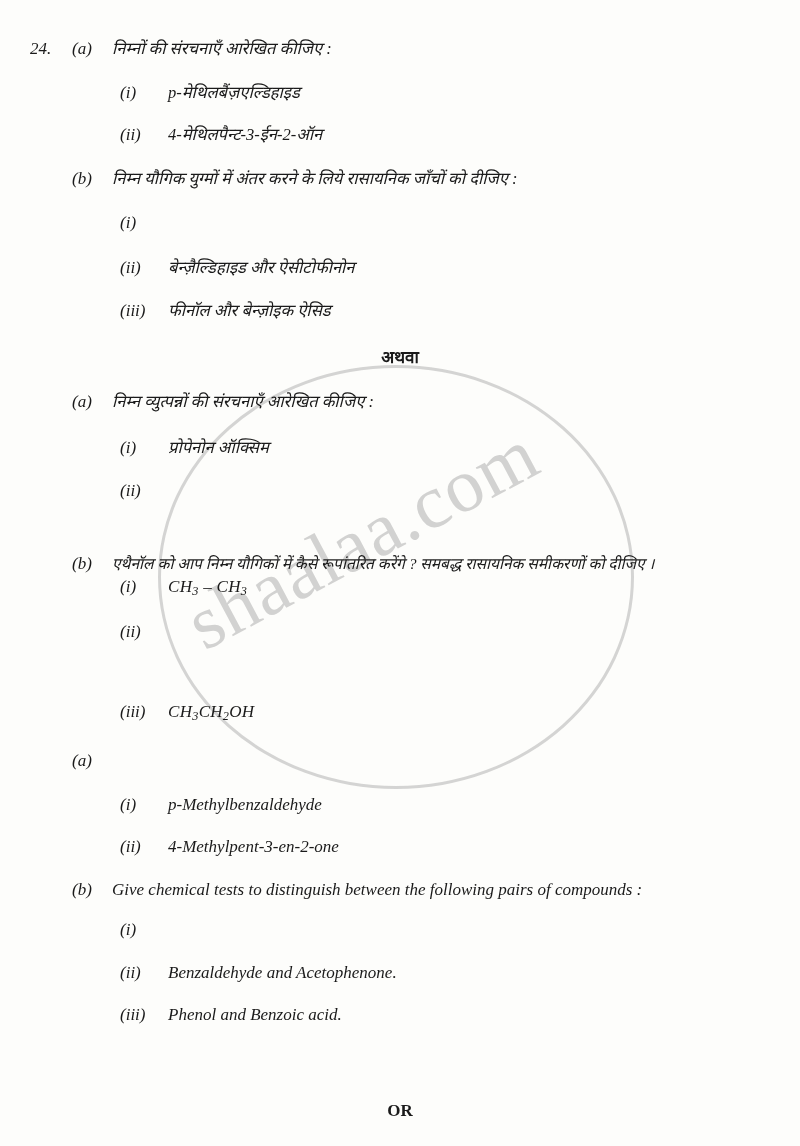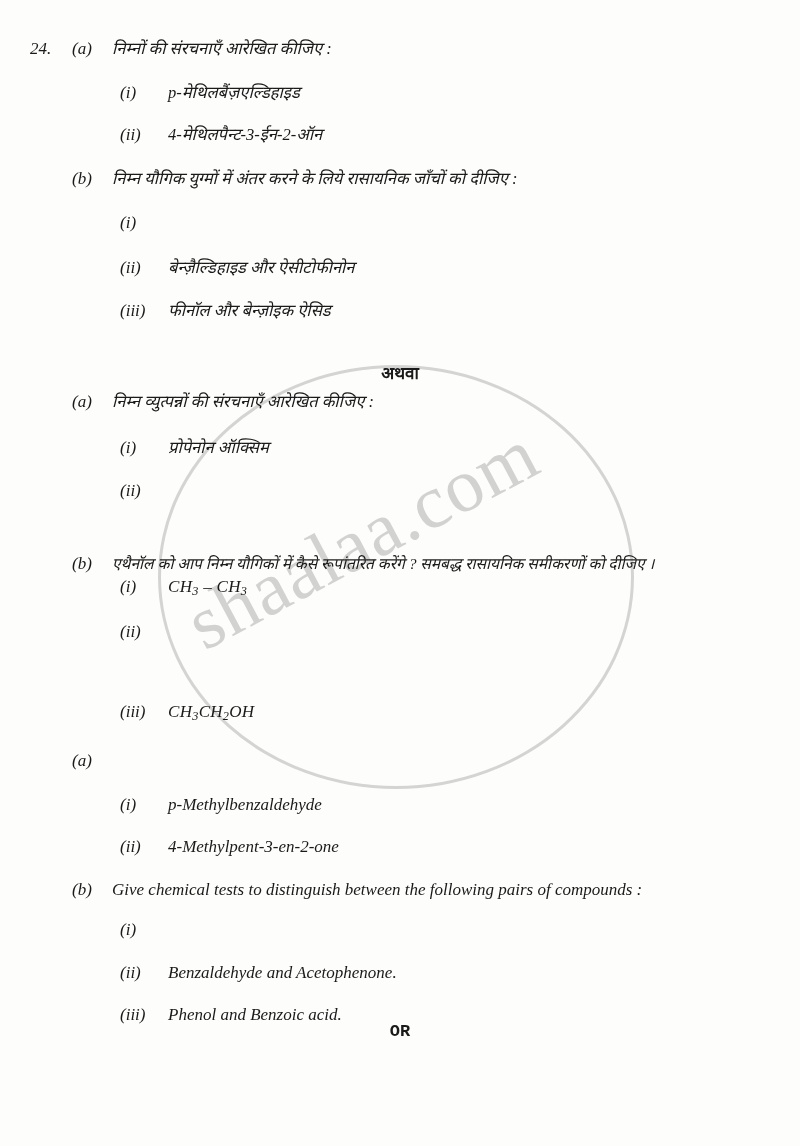--- a/index.html
+++ b/index.html
@@ -83,21 +83,21 @@
   }
   .hindi {
     font-size: 16.5px;
   }
   .center {
     position: absolute;
     width: 100%;
     text-align: center;
     font-size: 17px;
   }
-  .bold { font-weight: bold; margin-top: 16px; }
+  .bold { font-weight: bold; }
   sub {
     font-size: 0.72em;
     vertical-align: -0.28em;
   }
   .formula {
     font-family: "Liberation Serif", serif;
     font-size: 17px;
     letter-spacing: 0.3px;
   }
   .struct-wrap {
@@ -225,16 +225,16 @@
     <div class="q-row" style="left:120px; top:962px; width:650px;">
       <span class="label-rn">(ii)</span>
       <span class="txt">Benzaldehyde and Acetophenone.</span>
     </div>
 
     <div class="q-row" style="left:120px; top:1004px; width:650px;">
       <span class="label-rn">(iii)</span>
       <span class="txt">Phenol and Benzoic acid.</span>
     </div>
 
-    <div class="center bold" style="top:1006px;font-family:Liberation Mono, monospace;">OR</div>
+    <div class="center bold" style="top:1101px;">OR</div>
 
   </div>
 </div>
 
 </body></html>

